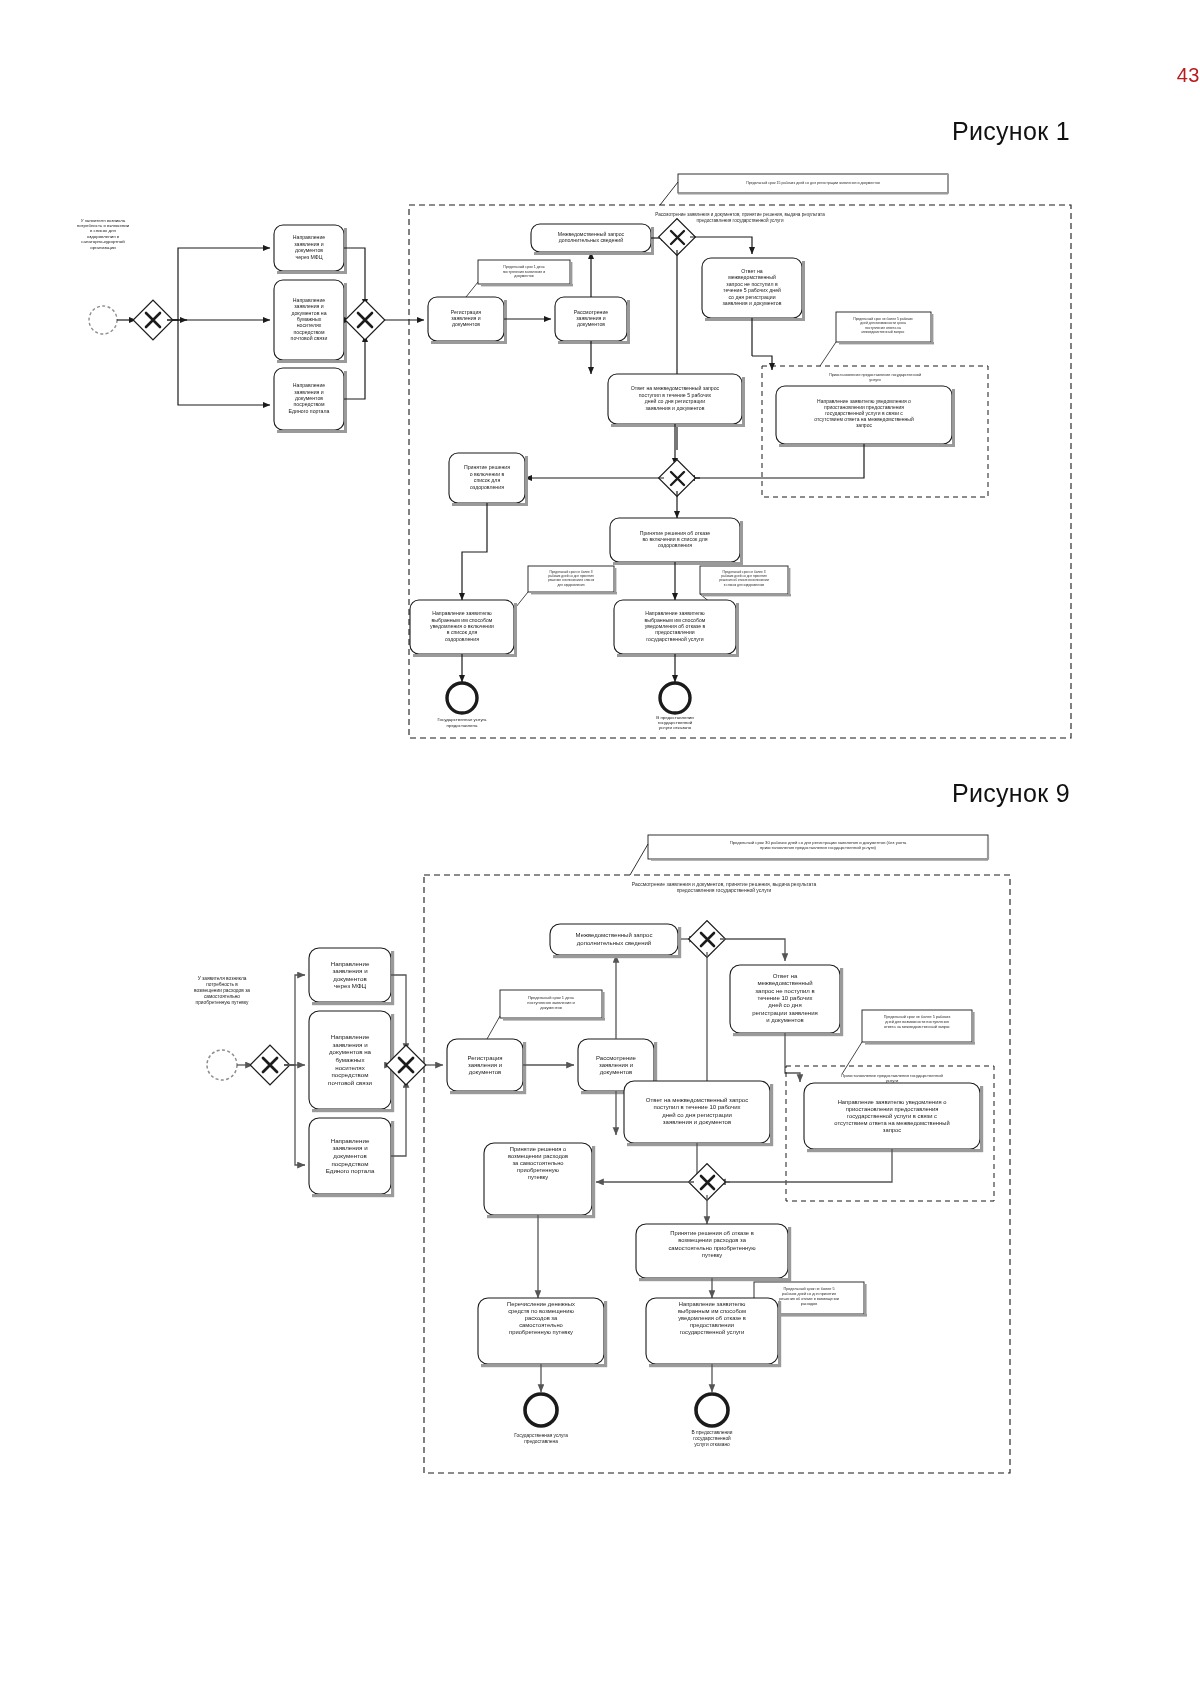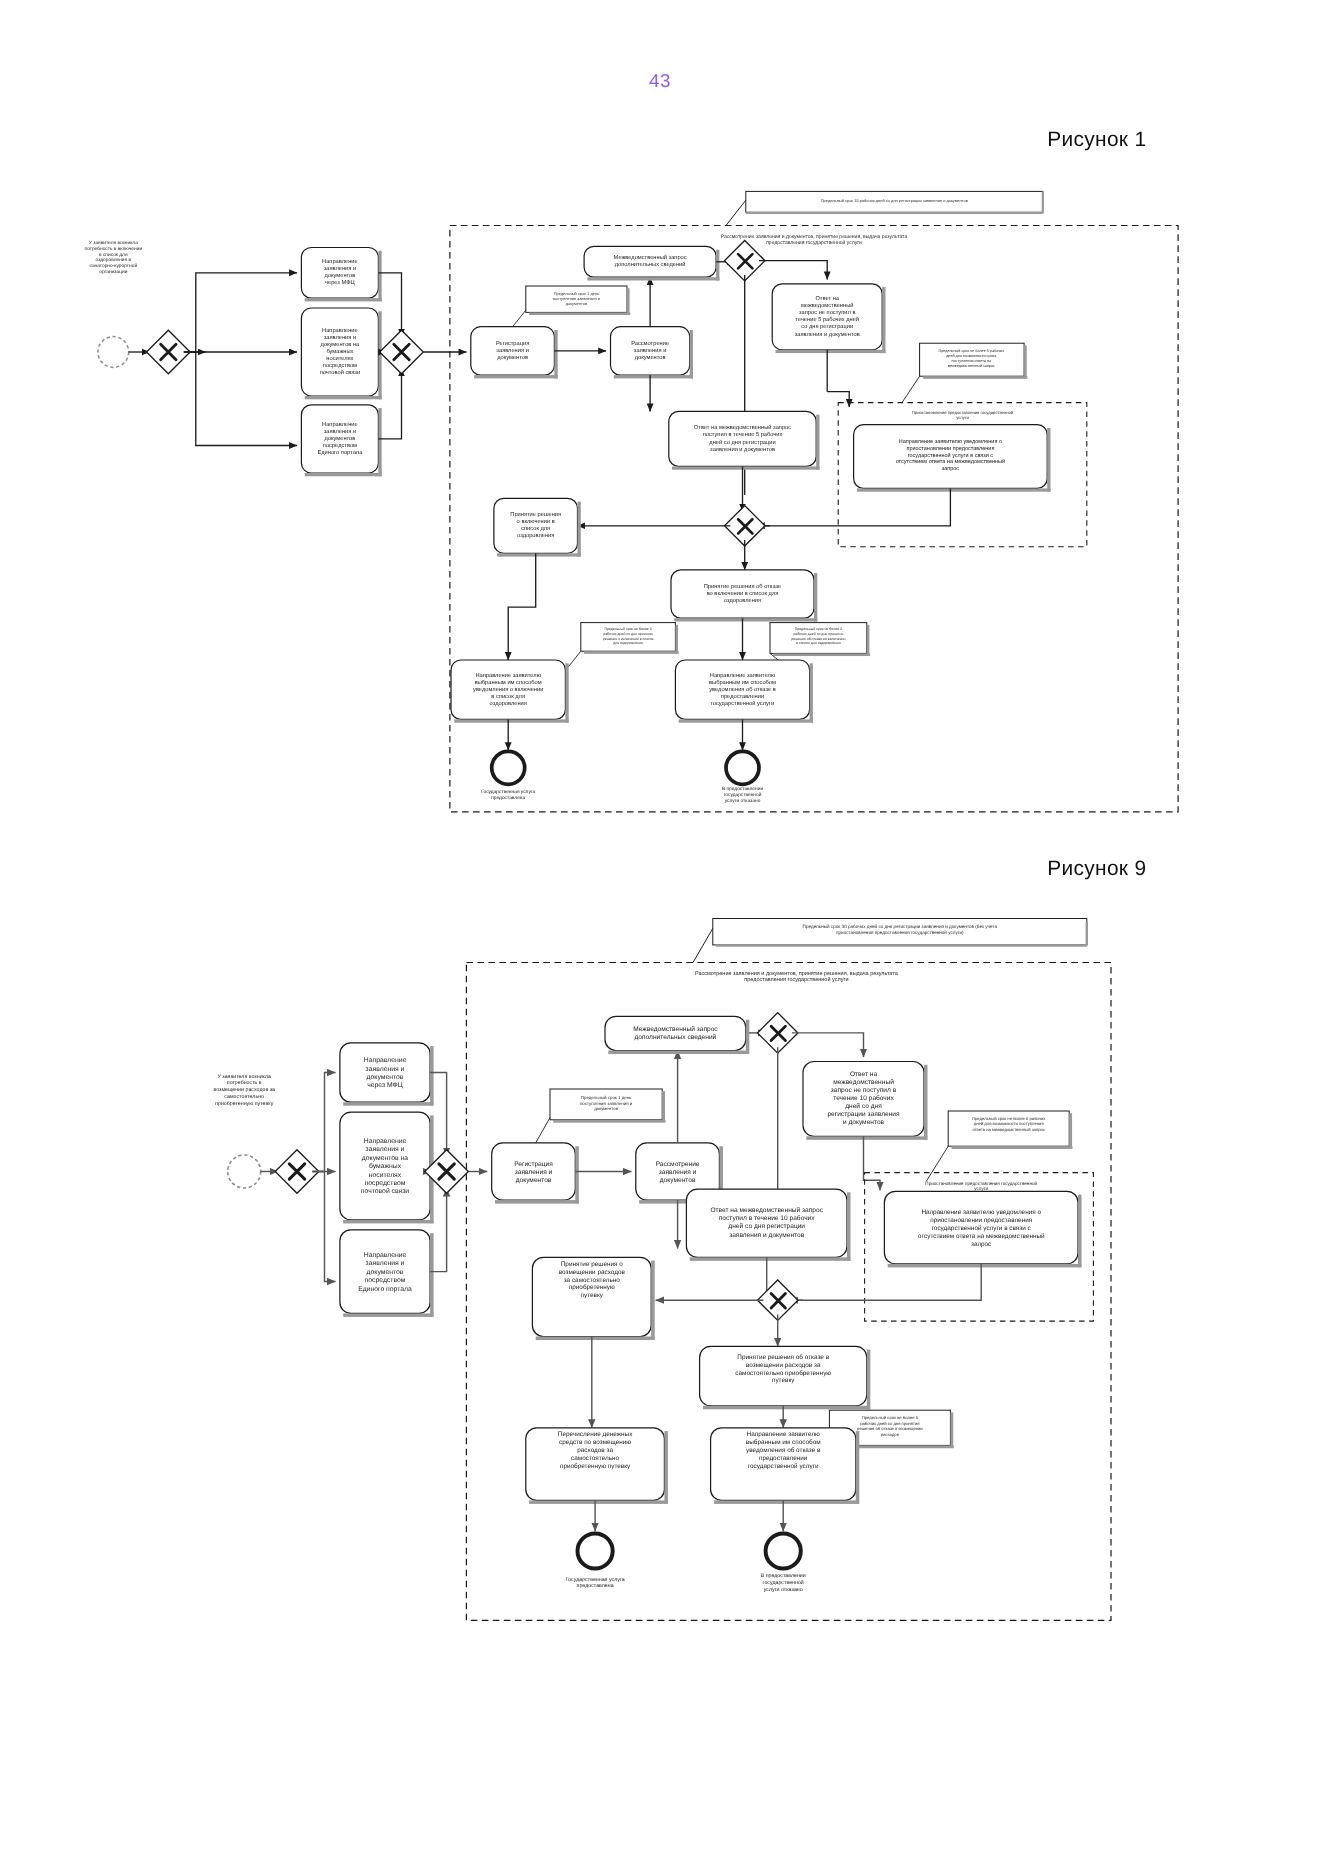--- a/index.html
+++ b/index.html
@@ -1,25 +1,25 @@
 <!DOCTYPE html>
 <html><head>
 <meta charset="utf-8">
 <style>
   html,body{margin:0;padding:0;background:#ffffff;}
   body{
     width:1200px;height:1697px;position:relative;overflow:hidden;
     font-family:"Liberation Sans","DejaVu Sans",sans-serif;color:#000;
   }
   .page-number{
-    position:absolute;top:64px;left:0;width:1200px;text-align:center;
-    font-size:17px;color:#8b5cf6;letter-spacing:.5px;
+    position:absolute;top:64px;left:0;width:1200px;text-align:right;
+    font-size:20px;color:#b91c1c;letter-spacing:.5px;
   }
   .fig-caption{
-    position:absolute;font-size:19px;color:#111;letter-spacing:.3px;white-space:nowrap;
+    position:absolute;font-size:25px;color:#111;letter-spacing:.3px;white-space:nowrap;
   }
   #fig1-caption{left:952px;top:117px;}
   #fig2-caption{left:952px;top:779px;}
 
   .figure{position:absolute;left:0;top:0;width:1200px;}
   svg{display:block;}
 
   
   .nd-label{
     font-family:"Liberation Sans","DejaVu Sans",sans-serif;

